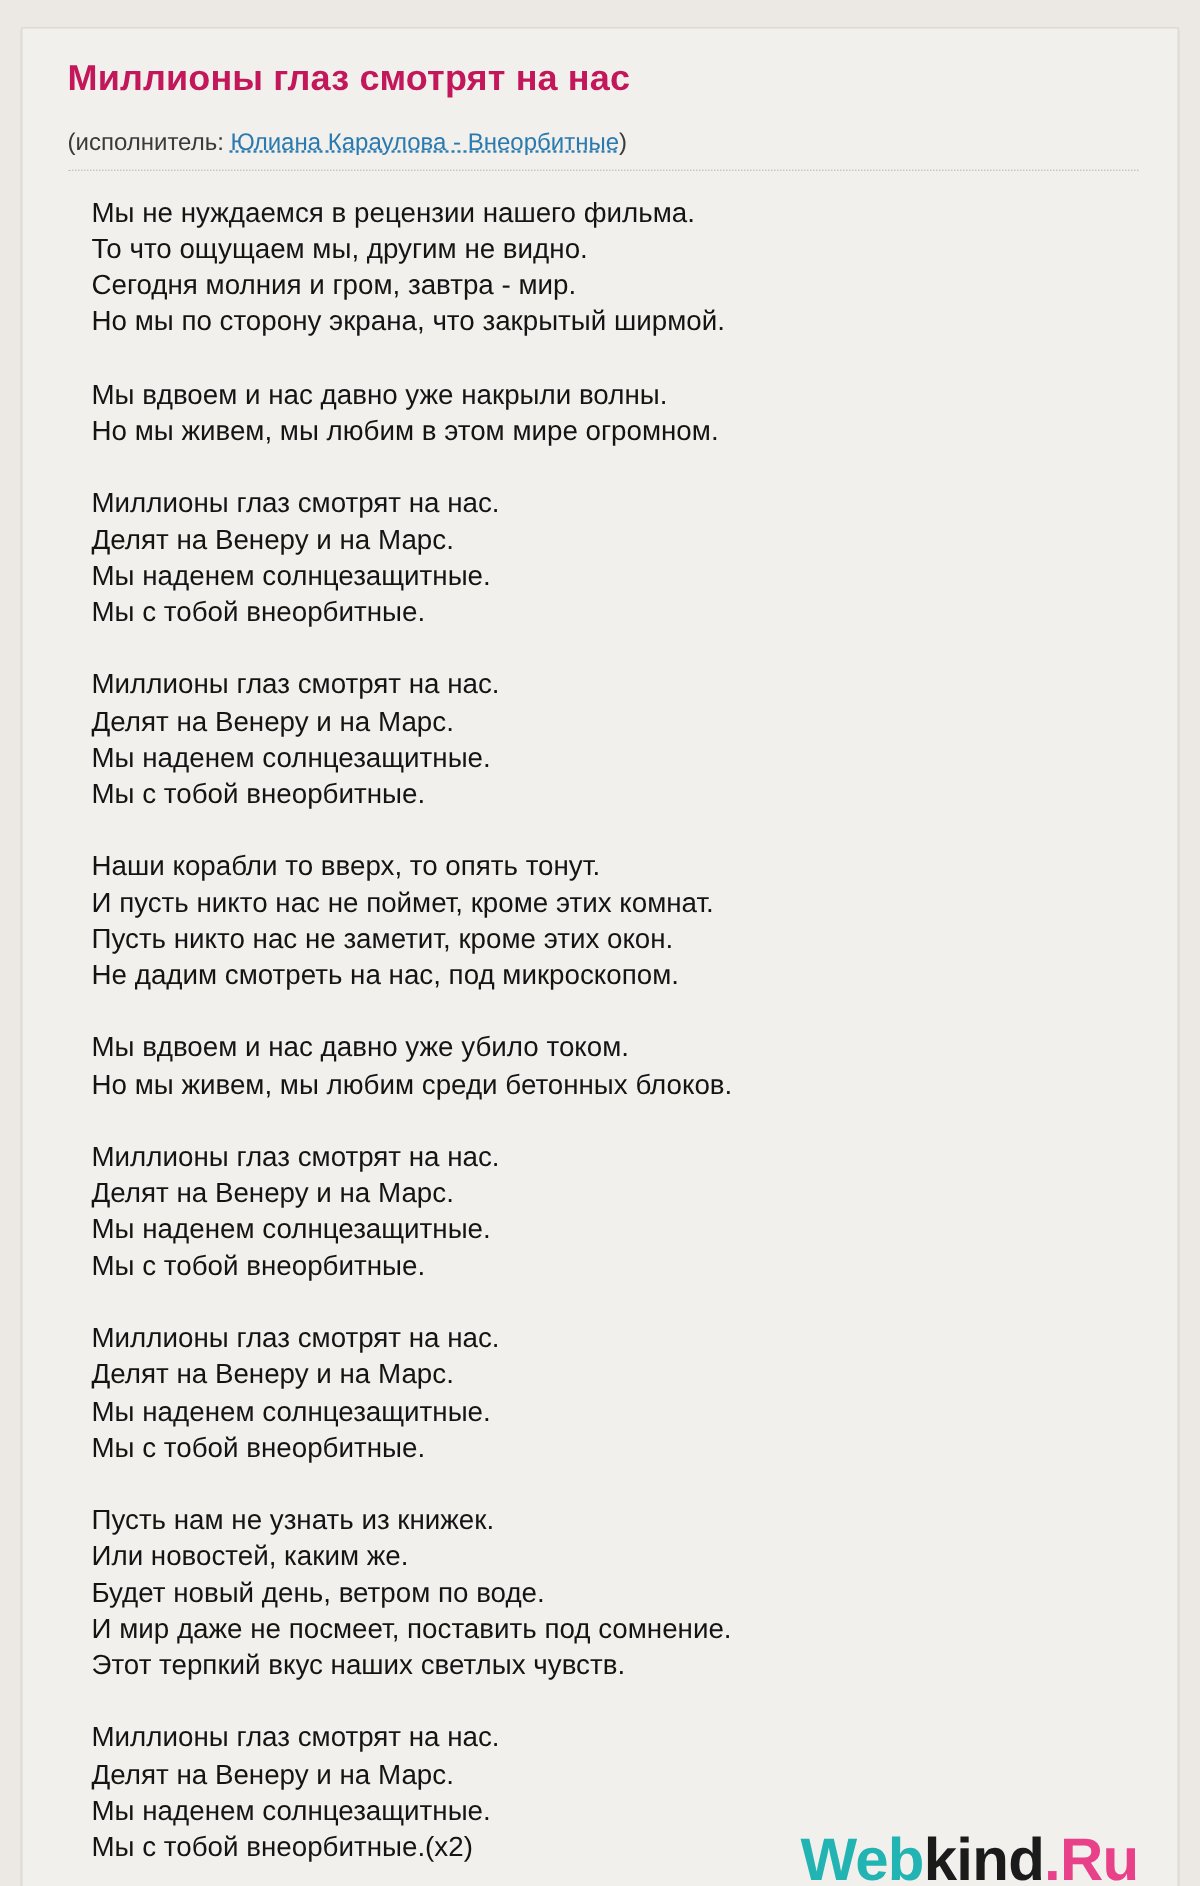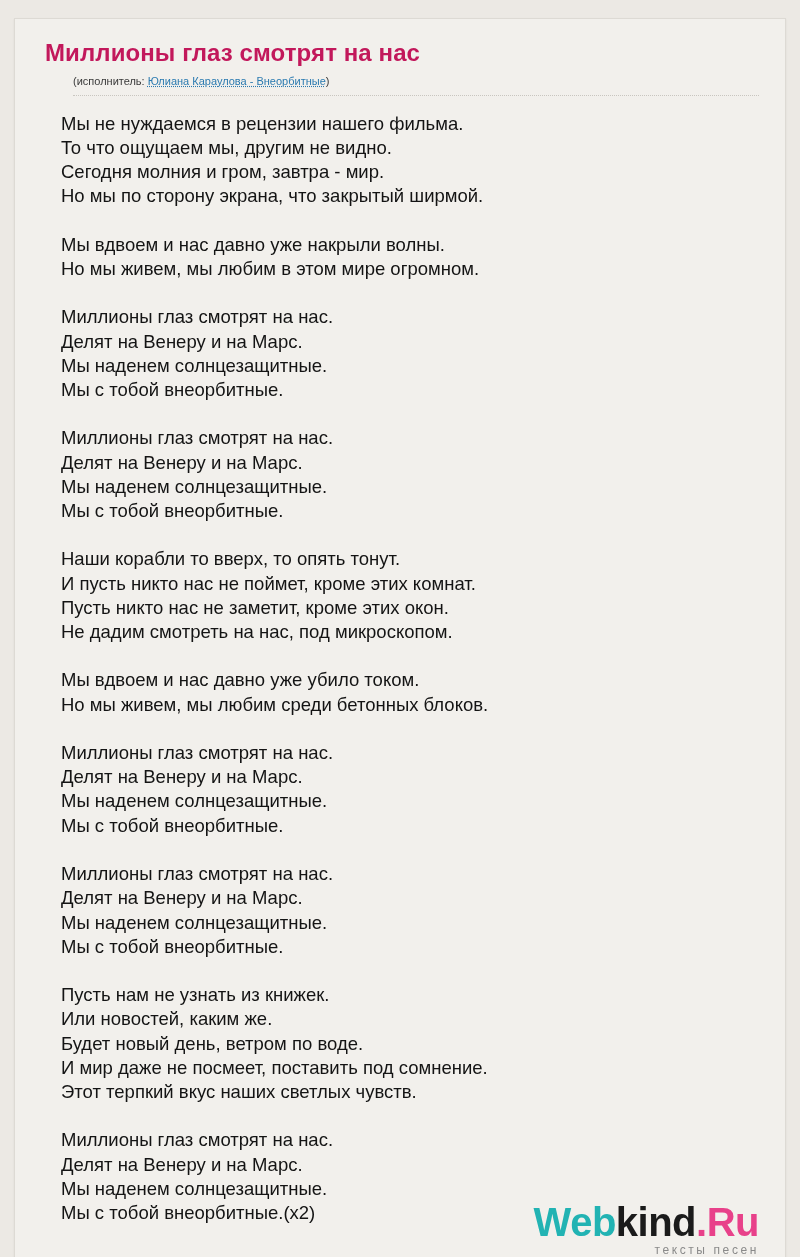--- a/index.html
+++ b/index.html
@@ -27,30 +27,29 @@
     box-shadow: 0 1px 2px rgba(0,0,0,0.07);
     min-height: 1215px;
     box-sizing: border-box;
     padding: 20px 26px 30px 30px;
   }
   .song-title {
     color: #c2185b;
     font-size: 24px;
     font-weight: bold;
     line-height: 1.2;
-    margin: 0 0 7px 0;
+    margin: 0 0 19px 0;
     letter-spacing: 0.1px;
   }
   .artist-line {
-    font-size: 11px;
+    font-size: 16px;
     color: #3a3a3a;
     padding-bottom: 8px;
     border-bottom: 1px dotted #c9c6c0;
     margin-bottom: 14px;
-    margin-left: 28px;
   }
   .artist-line a {
     color: #2a7ab0;
     text-decoration: underline;
     text-decoration-style: dotted;
     cursor: pointer;
   }
   .lyrics {
     font-size: 18.5px;
     line-height: 24.2px;

